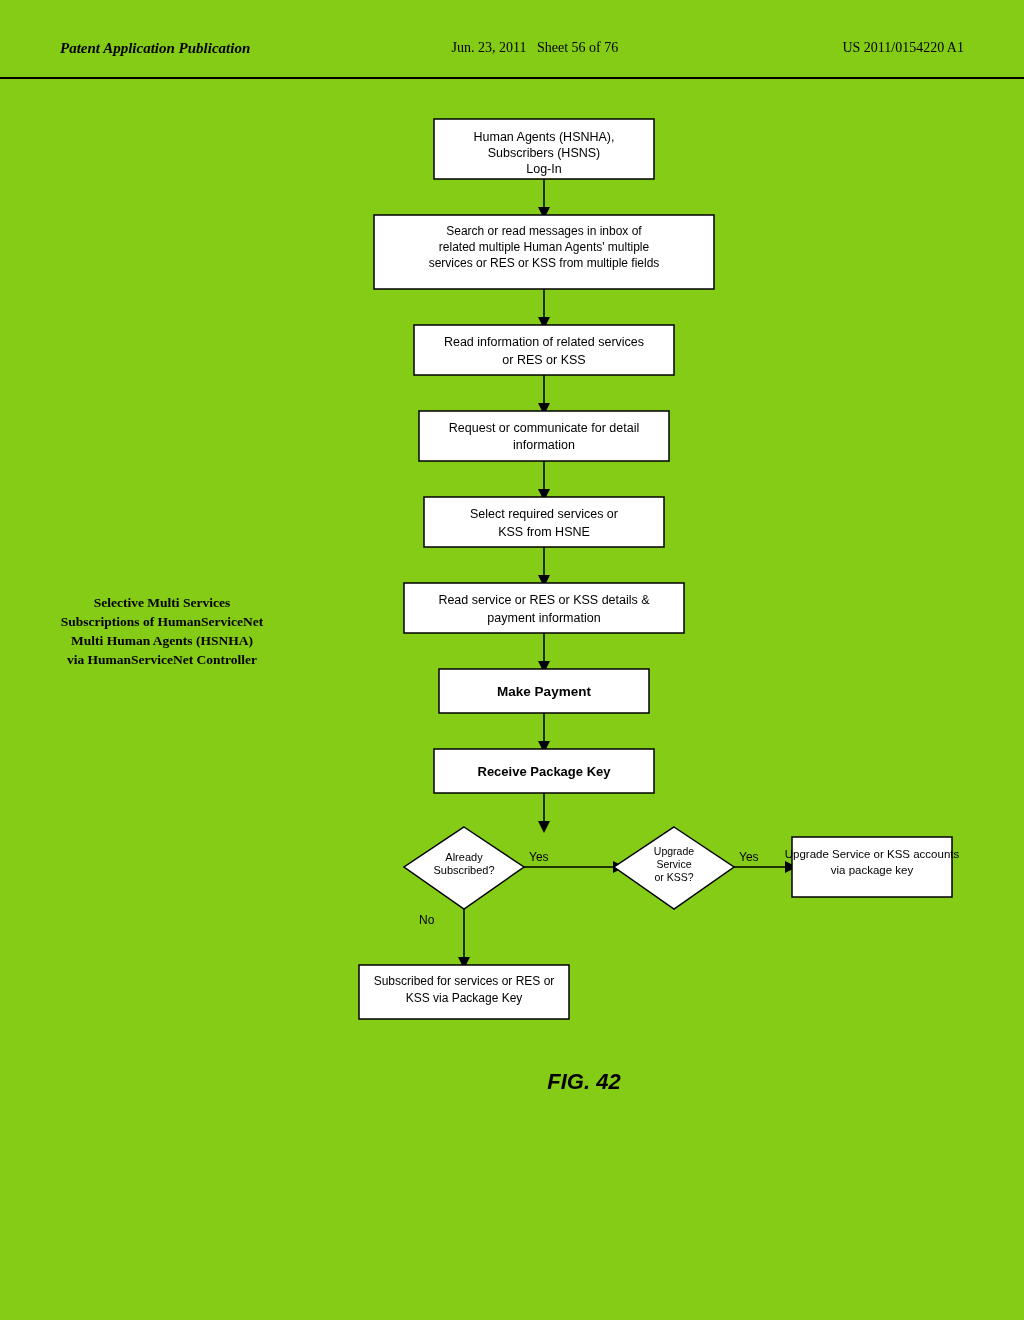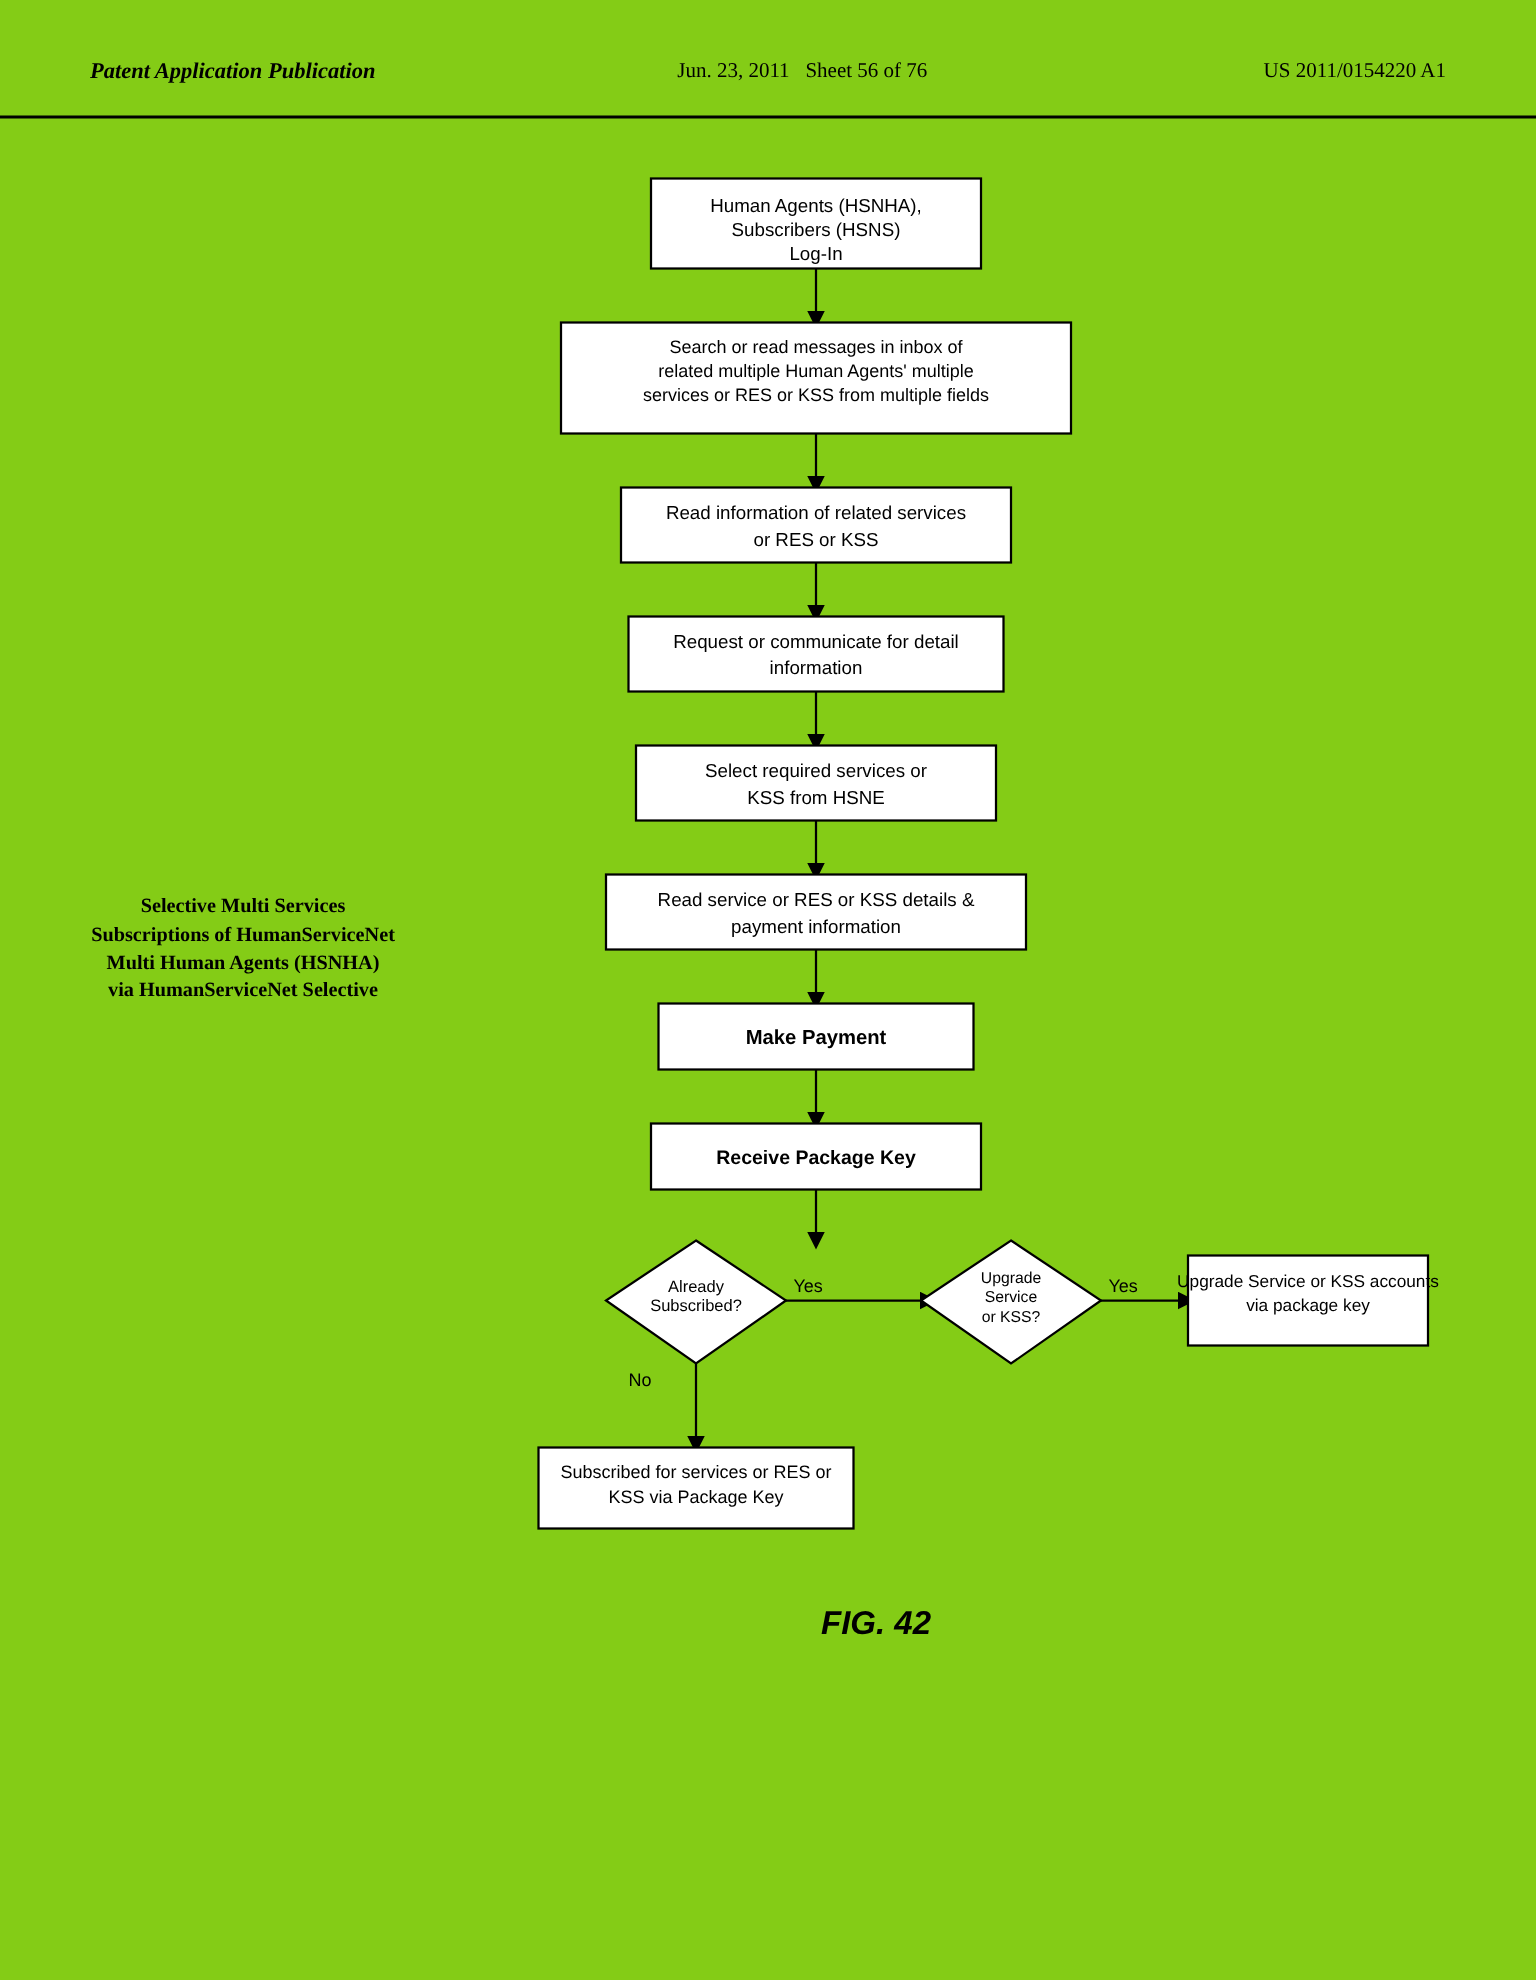--- a/index.html
+++ b/index.html
@@ -77,21 +77,21 @@
       <span>Jun. 23, 2011</span>&nbsp;&nbsp;
       <span>Sheet 56 of 76</span>
     </div>
     <div class="header-right">US 2011/0154220 A1</div>
   </div>
 
   <div class="main-content">
 
     <div class="diagram-title">
       <div>Selective Multi Services Subscriptions of HumanServiceNet Multi Human Agents (HSNHA)</div>
-      <div>via HumanServiceNet Selective</div>
+      <div>via HumanServiceNet Controller</div>
     </div>
 
     <div class="svg-container">
       <svg width="700" height="1060" viewBox="0 0 700 1060" xmlns="http://www.w3.org/2000/svg">
 
         <defs>
           <marker id="arrowhead" markerWidth="8" markerHeight="8" refX="4" refY="4" orient="auto">
             <path d="M0,0 L0,8 L8,4 z" fill="#000"></path>
           </marker>
         </defs>

